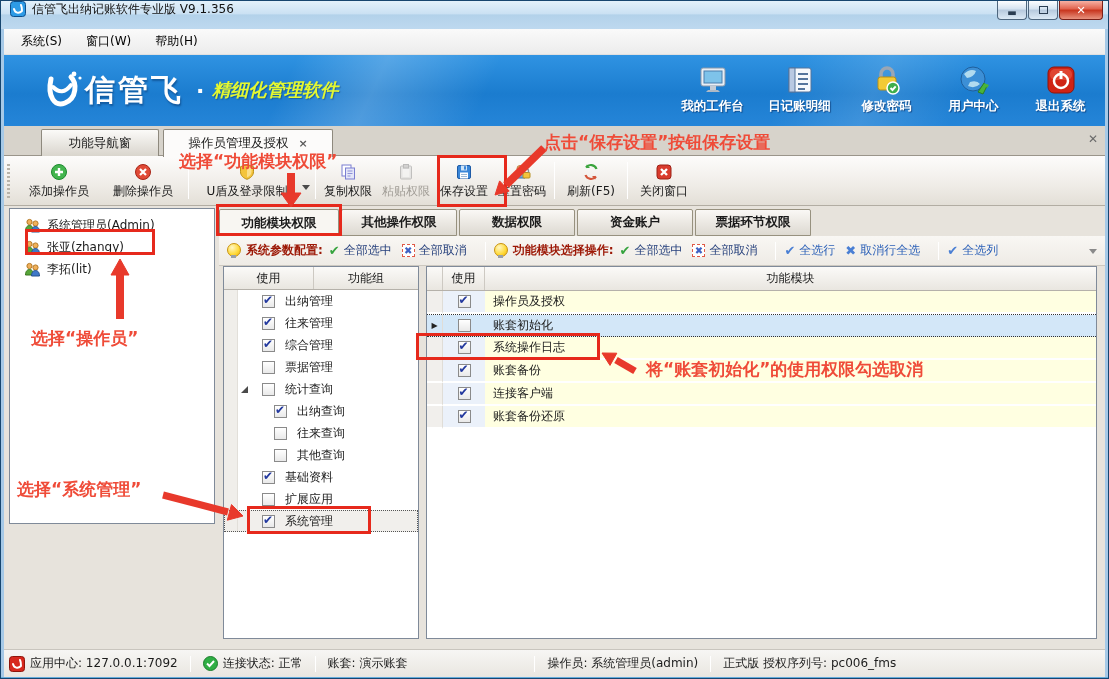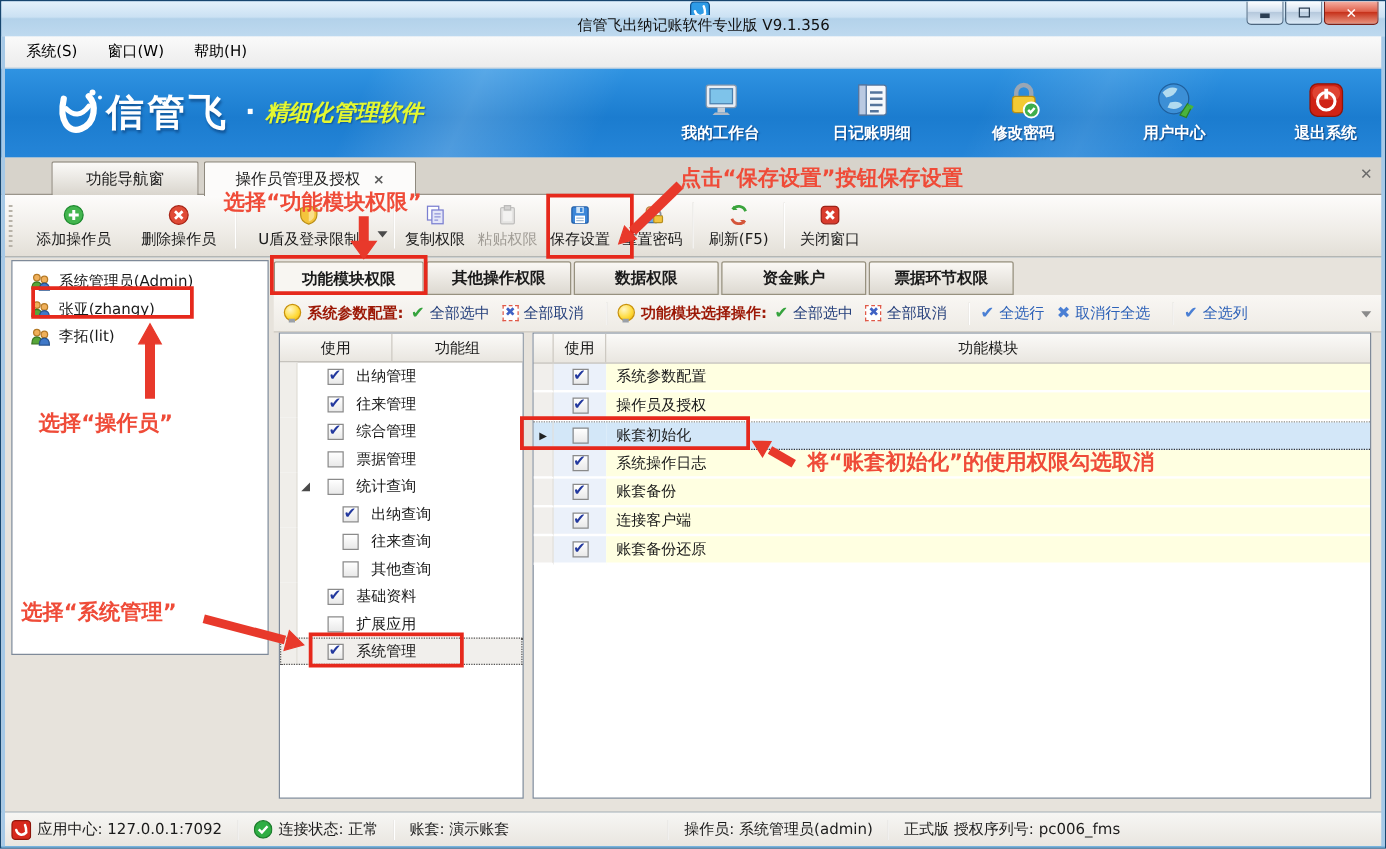--- a/index.html
+++ b/index.html
@@ -4,21 +4,21 @@
 <style>
   * { margin:0; padding:0; box-sizing:border-box; }
   html,body { width:1109px; height:679px; }
   body { font-family:"DejaVu Sans","Liberation Sans",sans-serif; font-size:12px; color:#1a1a1a; background:#fff; }
   #screen { position:relative; width:1109px; height:679px; overflow:hidden; background:#aacbe9; border:1px solid #17466f; }
   .abs { position:absolute; }
 
   
   .titlebar { left:0; top:0; width:1109px; height:28px;
     background:linear-gradient(180deg,#e3f1fb 0%,#cbe1f3 45%,#b3d2ea 50%,#bed9ef 100%);
-    display:flex; align-items:center; padding-left:9px;flex-direction:column; }
+    display:flex; padding-left:9px; }
   .titlebar .apptitle { margin-left:6px; font-size:12px; color:#111; }
   .winbtns { position:absolute; right:7px; top:0; display:flex; gap:1px; }
   .winbtn { width:30px; height:19px; border:1px solid #4e667e; border-top:none; border-radius:0 0 4px 4px;
     background:linear-gradient(180deg,#fdfeff 0%,#d4e2f0 45%,#b6c9dd 50%,#dceaf6 100%);
     display:flex; align-items:center; justify-content:center; color:#2a3d52; font-size:10px; font-weight:bold; }
   .winbtn.close { width:44px; border-color:#7a2018;
     background:linear-gradient(180deg,#f6b1a4 0%,#e0614c 45%,#c7331c 50%,#e8937f 100%); color:#fff; font-size:11px; }
   .maxglyph { width:9px; height:8px; border:1px solid #2a3d52; background:transparent; display:inline-block; }
 
   
@@ -27,21 +27,21 @@
   .menuitem { padding:4px 12px; color:#000; }
 
   
   .banner { left:0; top:54px; width:1109px; height:71px;
     background-image:linear-gradient(115deg, rgba(255,255,255,0) 26%, rgba(255,255,255,.20) 34%, rgba(255,255,255,0) 44%, rgba(255,255,255,0) 70%, rgba(255,255,255,.12) 78%, rgba(255,255,255,0) 86%),
       linear-gradient(180deg,#2f93e2 0%,#1b7ccf 55%,#2585d8 100%); }
   .brandwrap { position:absolute; left:38px; top:12px; display:flex; align-items:center; }
   .brandtext { font-size:30px; font-weight:bold; color:#fff; letter-spacing:3px; text-shadow:1px 2px 2px rgba(0,40,90,.45); }
   .branddot { color:#fff; font-size:22px; font-weight:bold; margin:0 8px 0 12px; }
   .slogan { font-size:18px; font-weight:bold; font-style:italic; color:#e4f830; text-shadow:1px 1px 1px rgba(0,40,90,.4); }
-  .bannertools { position:absolute; right:6px; top:7px; display:flex;gap:34px; }
+  .bannertools { position:absolute; right:6px; top:7px; display:flex; }
   .btool { width:87px; height:58px; display:flex; flex-direction:column; align-items:center; justify-content:flex-start; cursor:pointer; }
   .btool .bicon { height:36px; display:flex; align-items:center; justify-content:center; }
   .btool .blabel { color:#fff; font-size:12.5px; font-weight:bold; text-shadow:1px 1px 1px rgba(0,30,80,.55); white-space:nowrap; }
 
   
   .tabrow { left:0; top:125px; width:1109px; height:30px; background:#d7d3cb; border-bottom:1px solid #9a958b; }
   .doctab { position:absolute; top:3px; height:27px; display:flex; align-items:center; justify-content:center;
     border:1px solid #8e897e; border-bottom:none; border-radius:2px 2px 0 0; font-size:12.5px; }
   .doctab.inactive { left:40px; width:118px; background:linear-gradient(180deg,#fbfaf8,#d9d5cd); }
   .doctab.active { left:162px; width:170px; background:#fcfbfa; height:28px; z-index:2; }
@@ -494,27 +494,20 @@
     <div class="gridhead">
       <div class="hc hc0"></div>
       <div class="hc hc1">使用</div>
       <div class="hc hc2">功能模块</div>
     </div>
     <div class="grow">
         <div class="gc gc0"></div>
         <div class="gc gc1">
           <span class="cb on"></span>
         </div>
-        <div class="gc gc2">系统参数配置</div>
-      </div>
-    <div class="grow">
-        <div class="gc gc0"></div>
-        <div class="gc gc1">
-          <span class="cb on"></span>
-        </div>
         <div class="gc gc2">操作员及授权</div>
       </div>
     <div class="grow sel">
         <div class="gc gc0"></div>
         <div class="gc gc1">
           <span class="cb"></span>
         </div>
         <div class="gc gc2">账套初始化</div>
       </div>
     <div class="grow">

